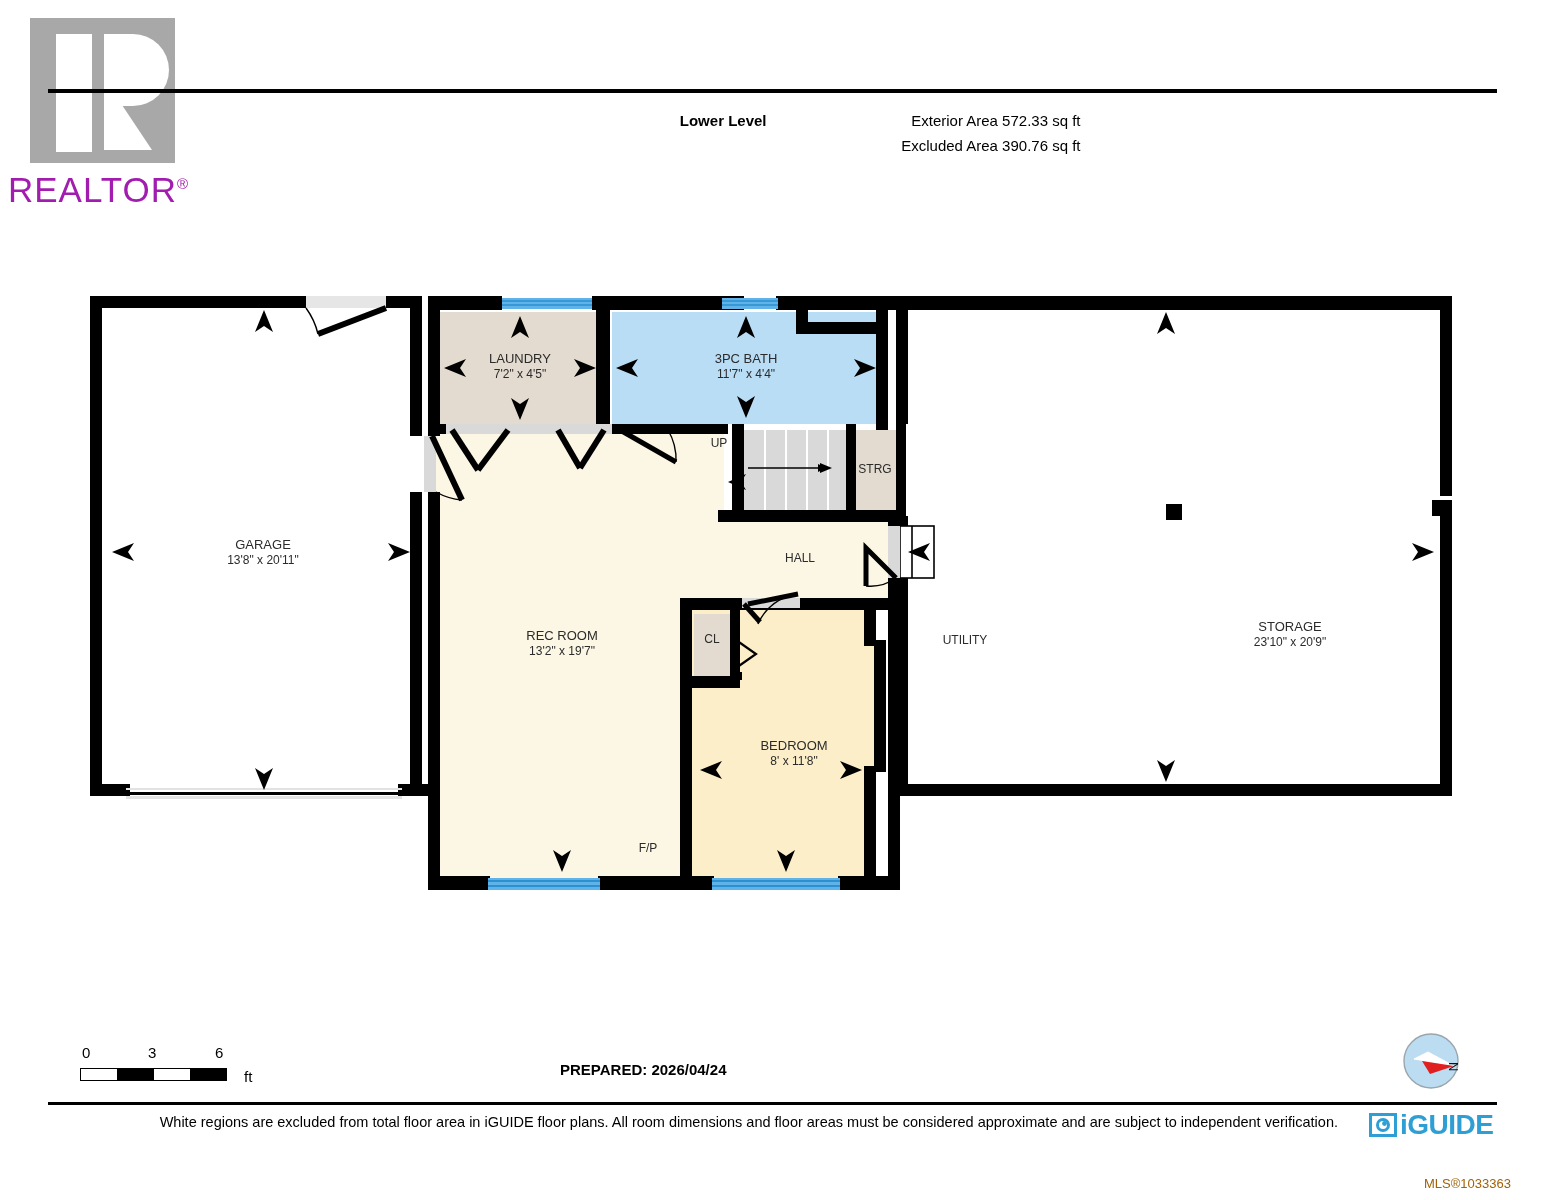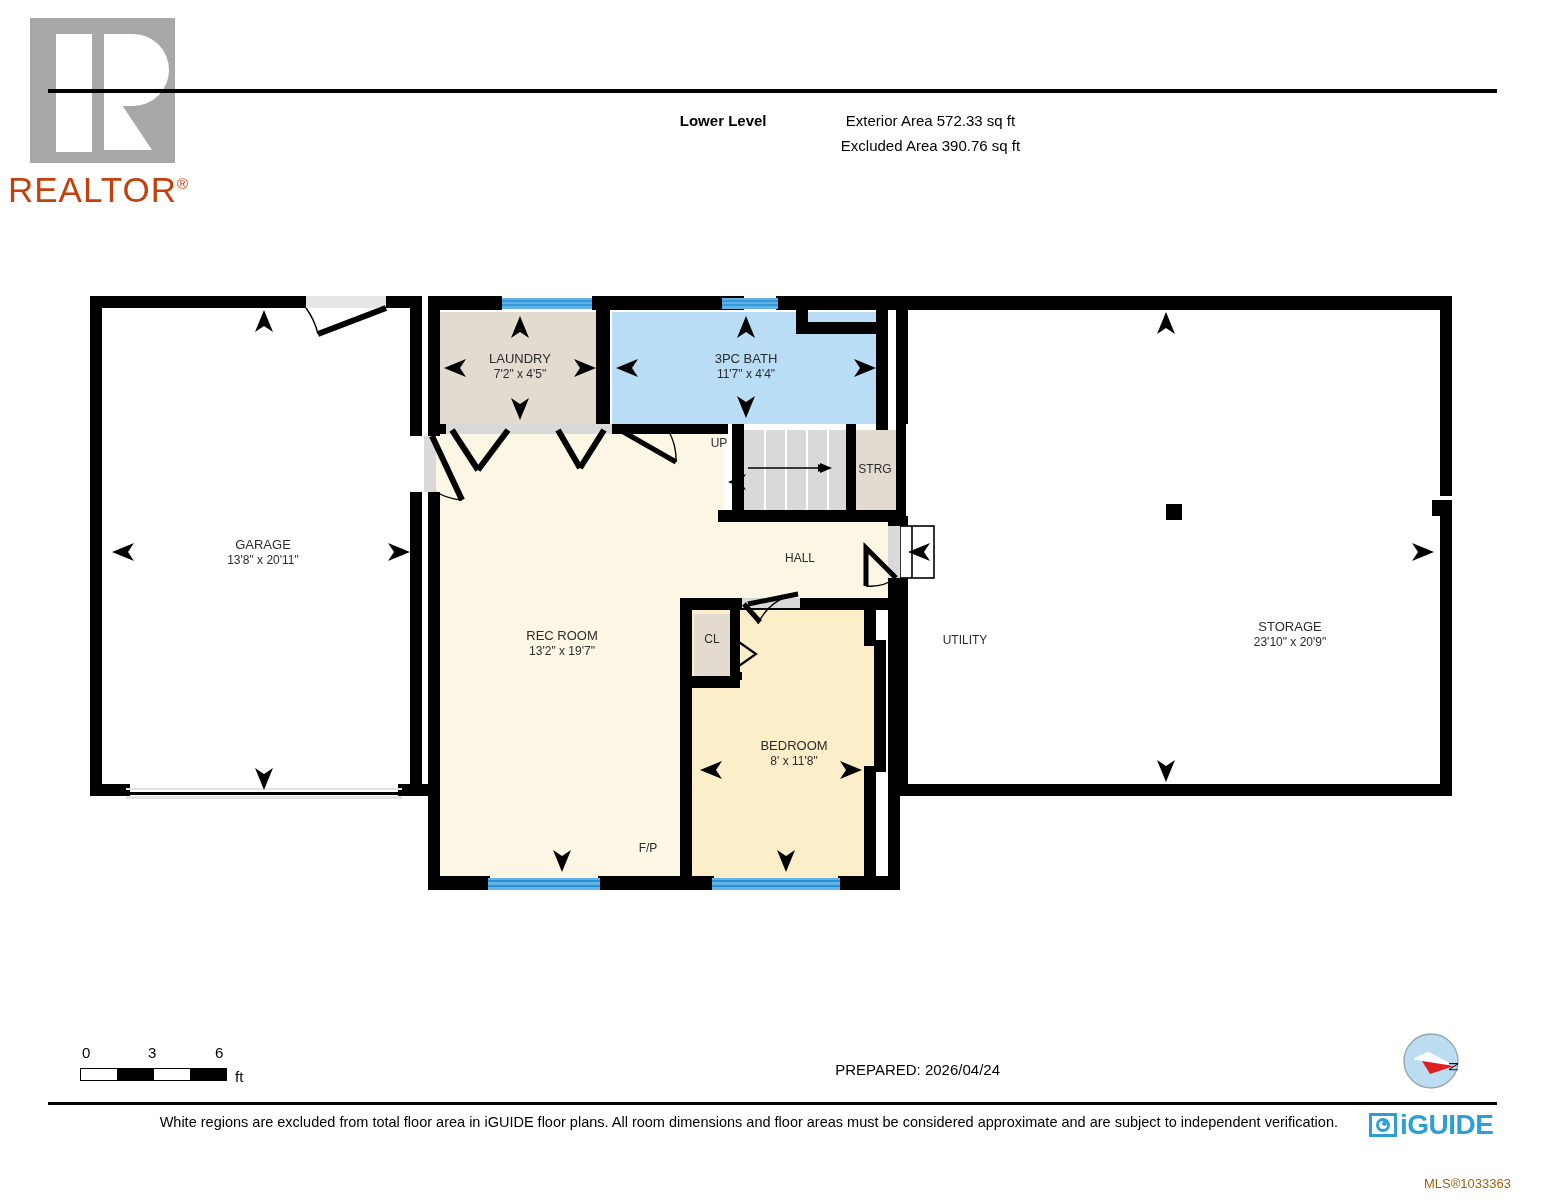--- a/index.html
+++ b/index.html
@@ -43,21 +43,21 @@
     height: 4px;
     background: #000000;
   }
   #realtor-word {
     position: absolute;
     left: 0px;
     top: 152px;
     width: 190px;
     font-size: 35px;
     letter-spacing: 1px;
-    color: #c2410c;
+    color: #a21caf;
     font-family: "Liberation Sans", sans-serif;
     white-space: nowrap;
   }
   #realtor-word sup { font-size: 15px; vertical-align: super; }
 
   #plan-title {
     position: absolute;
     left: 200px;
     top: 52px;
     width: 1297px;
@@ -78,21 +78,21 @@
   .area-label {
     display: inline-block;
     width: 150px;
     text-align: right;
     font-weight: bold;
     padding-right: 14px;
   }
   .area-value {
     display: inline-block;
     width: 300px;
-    text-align: center;
+    text-align: right;
   }
 
   
   #floorplan {
     position: absolute;
     left: 0;
     top: 0;
     width: 1553px;
     height: 1200px;
   }
@@ -122,32 +122,33 @@
     height: 13px;
     border: 1.5px solid #000;
     box-sizing: border-box;
     display: flex;
   }
   .seg { height: 100%; flex: 1 1 25%; }
   .seg.dark { background: #000; }
   .seg.light { background: #fff; }
   #scale-unit {
     position: absolute;
-    left: 155px;
+    left: 164px;
     top: 24px;
     font-size: 15px;
   }
 
   #prepared {
     position: absolute;
     left: 560px;
     top: 1061px;
     width: 440px;
-    text-align: right;
+    text-align: left;
     font-size: 15px;
+    font-weight: bold;
   }
 
   #compass {
     position: absolute;
     left: 1400px;
     top: 1030px;
     width: 62px;
     height: 62px;
   }
   #compass-n {

